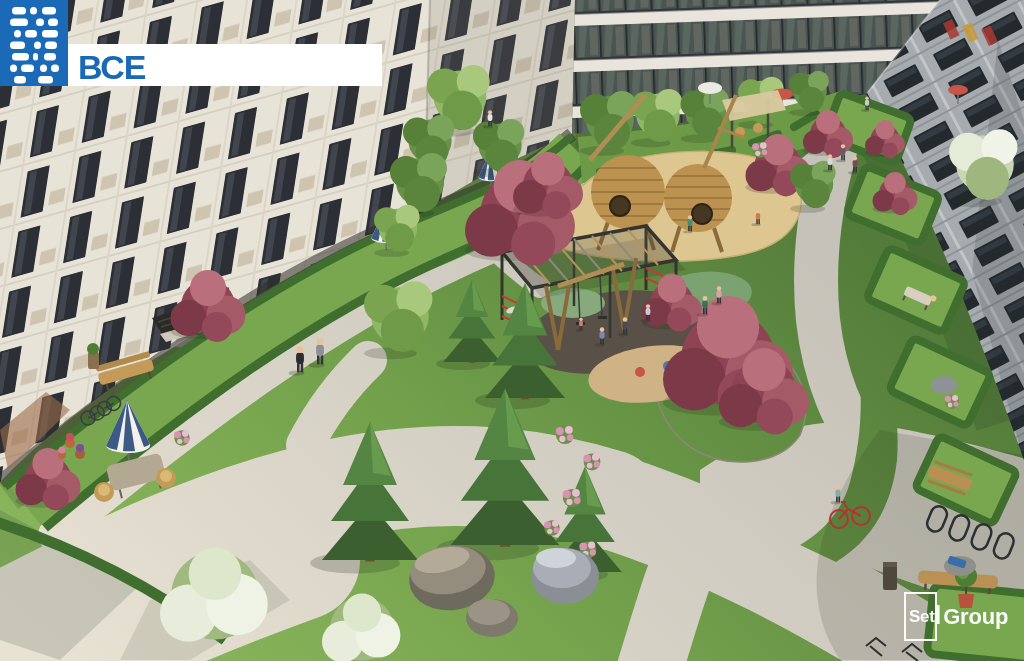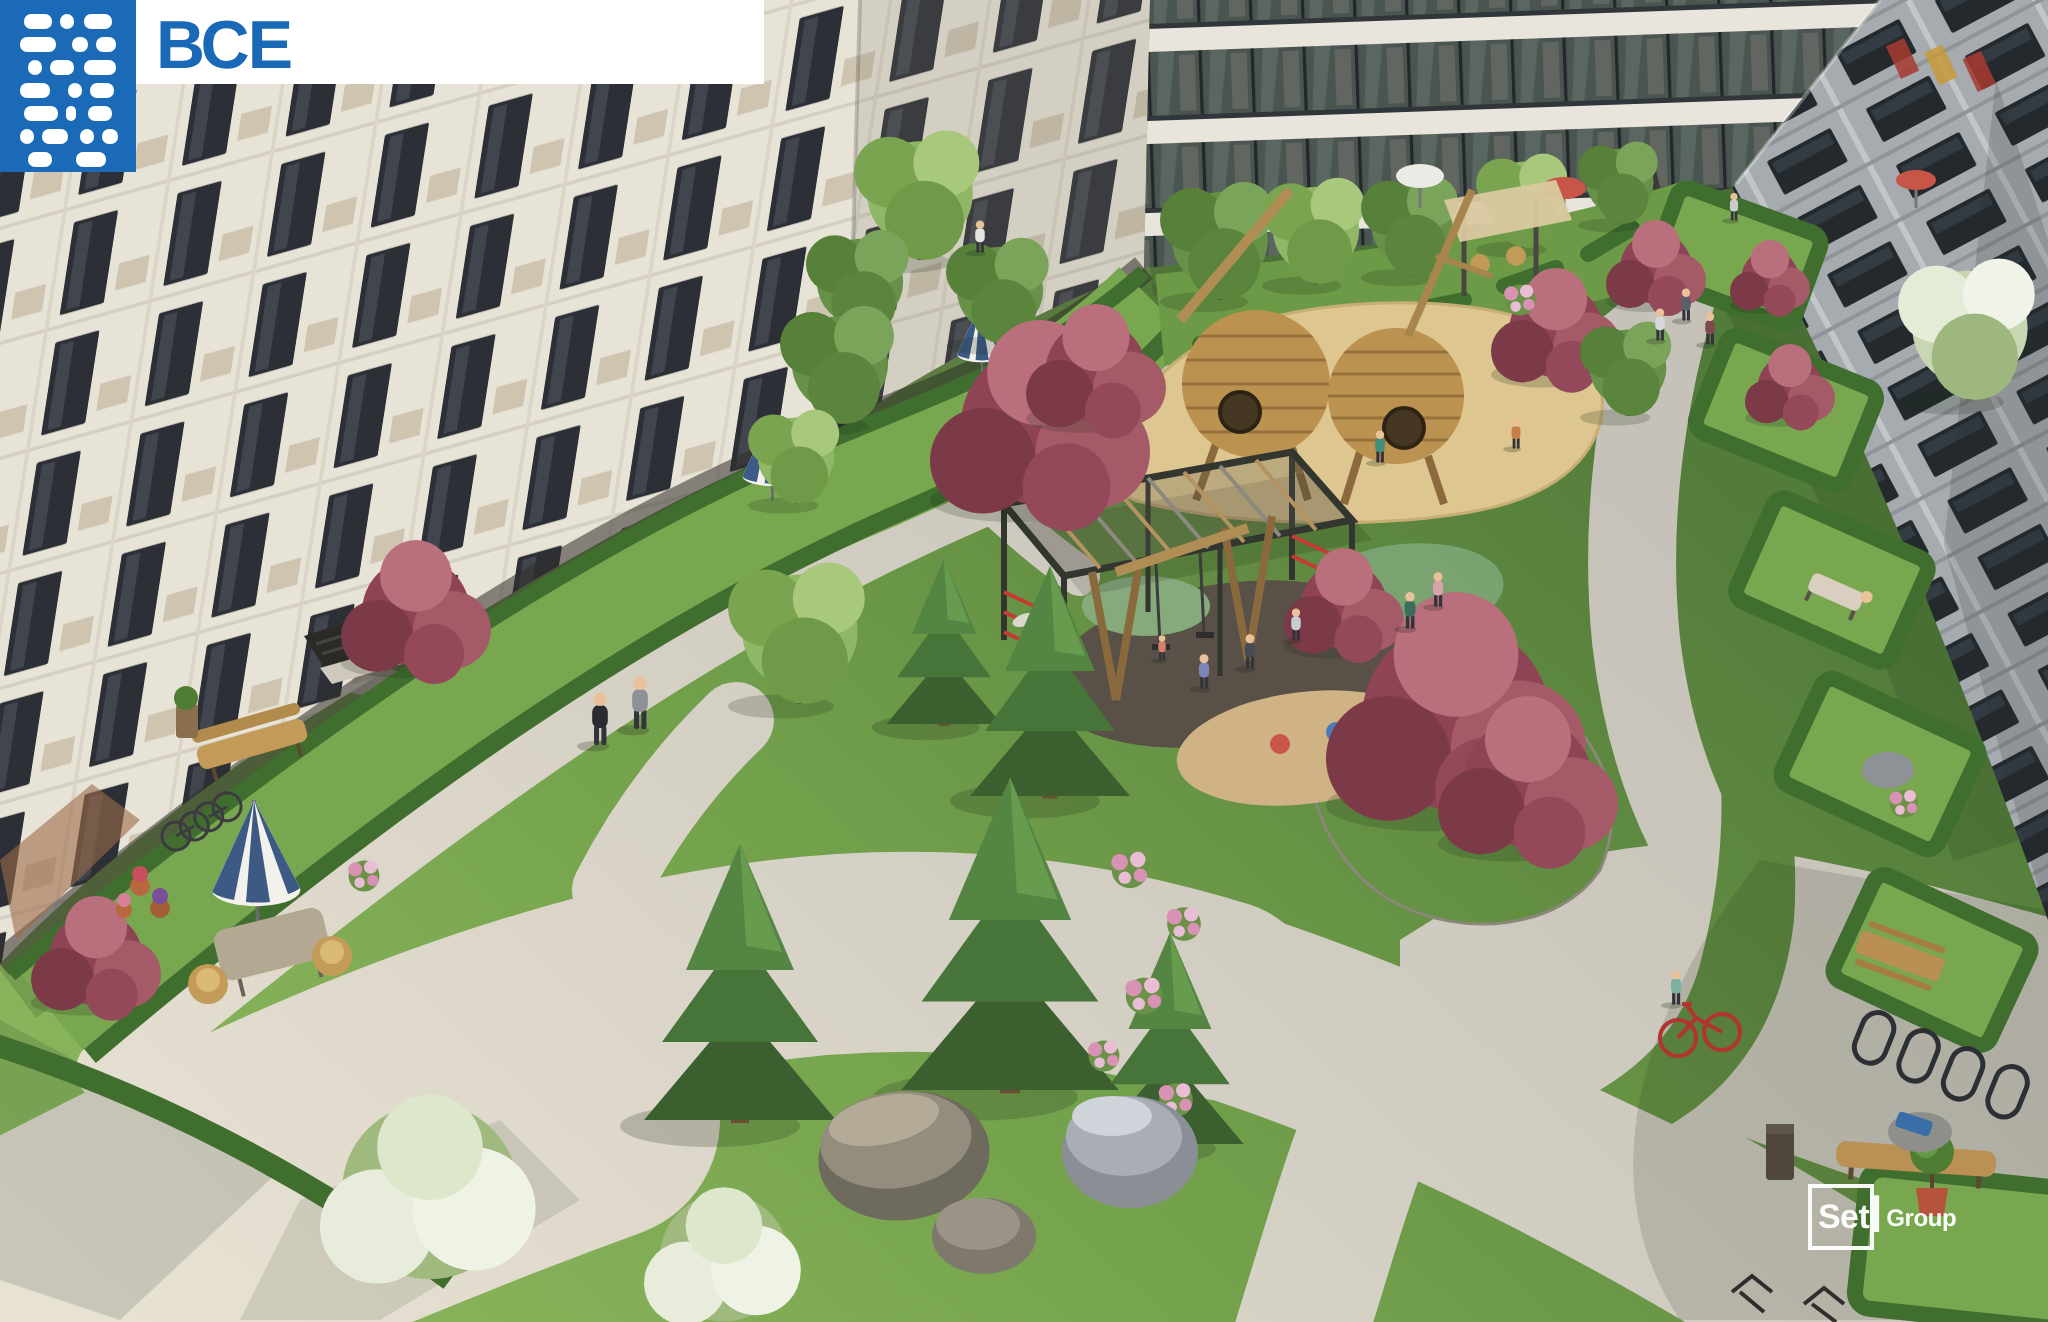--- a/index.html
+++ b/index.html
@@ -1,34 +1,34 @@
 <!DOCTYPE html>
 <html style="--grass-sunlit: #8cb85e; --grass-shaded: #537c3a; --path-sunlit: #e8e2d3; --path-shaded: #c6c2b9; --hedge: #3f6e2e; --terrace-lawn: #79a74f; --pine-dark: #3c5f30; --red-bush: #9d5160; --sand: #ddc68f; --rubber: #595147; --wood: #bb924f; --left-panel: #e8e3d7; --window-dark: #2c3036; --center-glass: #4a5450; --right-panel: #a6abaf; --logo-text-color: #1a69b6; --logo-icon-color: #1a6ab8; --logo-background: #ffffff; --wm-color: #ffffff;"><head>
 <meta charset="utf-8">
 <style>
   html,body{margin:0;padding:0;background:#222;}
   #stage{position:relative;width:1024px;height:661px;overflow:hidden;
          font-family:"Liberation Sans", sans-serif;background:#6f9c49;}
   #scene{position:absolute;inset:0;}
   
-  .logo{position:absolute;left:0;top:0;display:flex;align-items:flex-start;height:86px;}
+  .logo{position:absolute;left:0;top:0;display:flex;align-items:flex-end;height:86px;}
   .logo-icon{width:68px;height:86px;background:var(--logo-icon-color,#1a6ab8);flex:none;}
   .logo-text{background:var(--logo-background,#ffffff);color:var(--logo-text-color,#1a69b6);
              padding:5px 16px 0 10px;font-weight:bold;font-size:34px;line-height:37px;
              letter-spacing:-1px;white-space:nowrap;width:288px;}
   .logo-text span{display:block;}
   
   .wm{position:absolute;left:904px;top:592px;display:flex;align-items:center;
       color:var(--wm-color,#ffffff);font-weight:bold;opacity:.96;}
-  .wm-box{width:33px;height:33px;border:2.5px solid var(--wm-color,#ffffff);
+  .wm-box{width:33px;height:49px;border:2.5px solid var(--wm-color,#ffffff);
           box-sizing:border-box;display:flex;align-items:center;padding-left:3px;
           font-size:17px;letter-spacing:-0.3px;flex:none;}
   .wm-l{display:inline-block;font-size:22px;line-height:22px;transform:scaleY(1.15);
         margin:0 1px 2px -2px;}
-  .wm-group{font-size:12px;margin-left:1px;letter-spacing:-0.2px;}
+  .wm-group{font-size:22px;margin-left:1px;letter-spacing:-0.2px;}
 </style>
 </head>
 <body>
 
 <div id="stage">
 <svg id="scene" viewBox="0 0 1024 661">
   <defs>
     <linearGradient id="gGrass" gradientUnits="userSpaceOnUse" x1="80" y1="660" x2="640" y2="40">
       <stop offset="0" style="stop-color:var(--grass-sunlit,#8cb85e)"></stop>
       <stop offset="0.45" stop-color="#74a24c"></stop>

